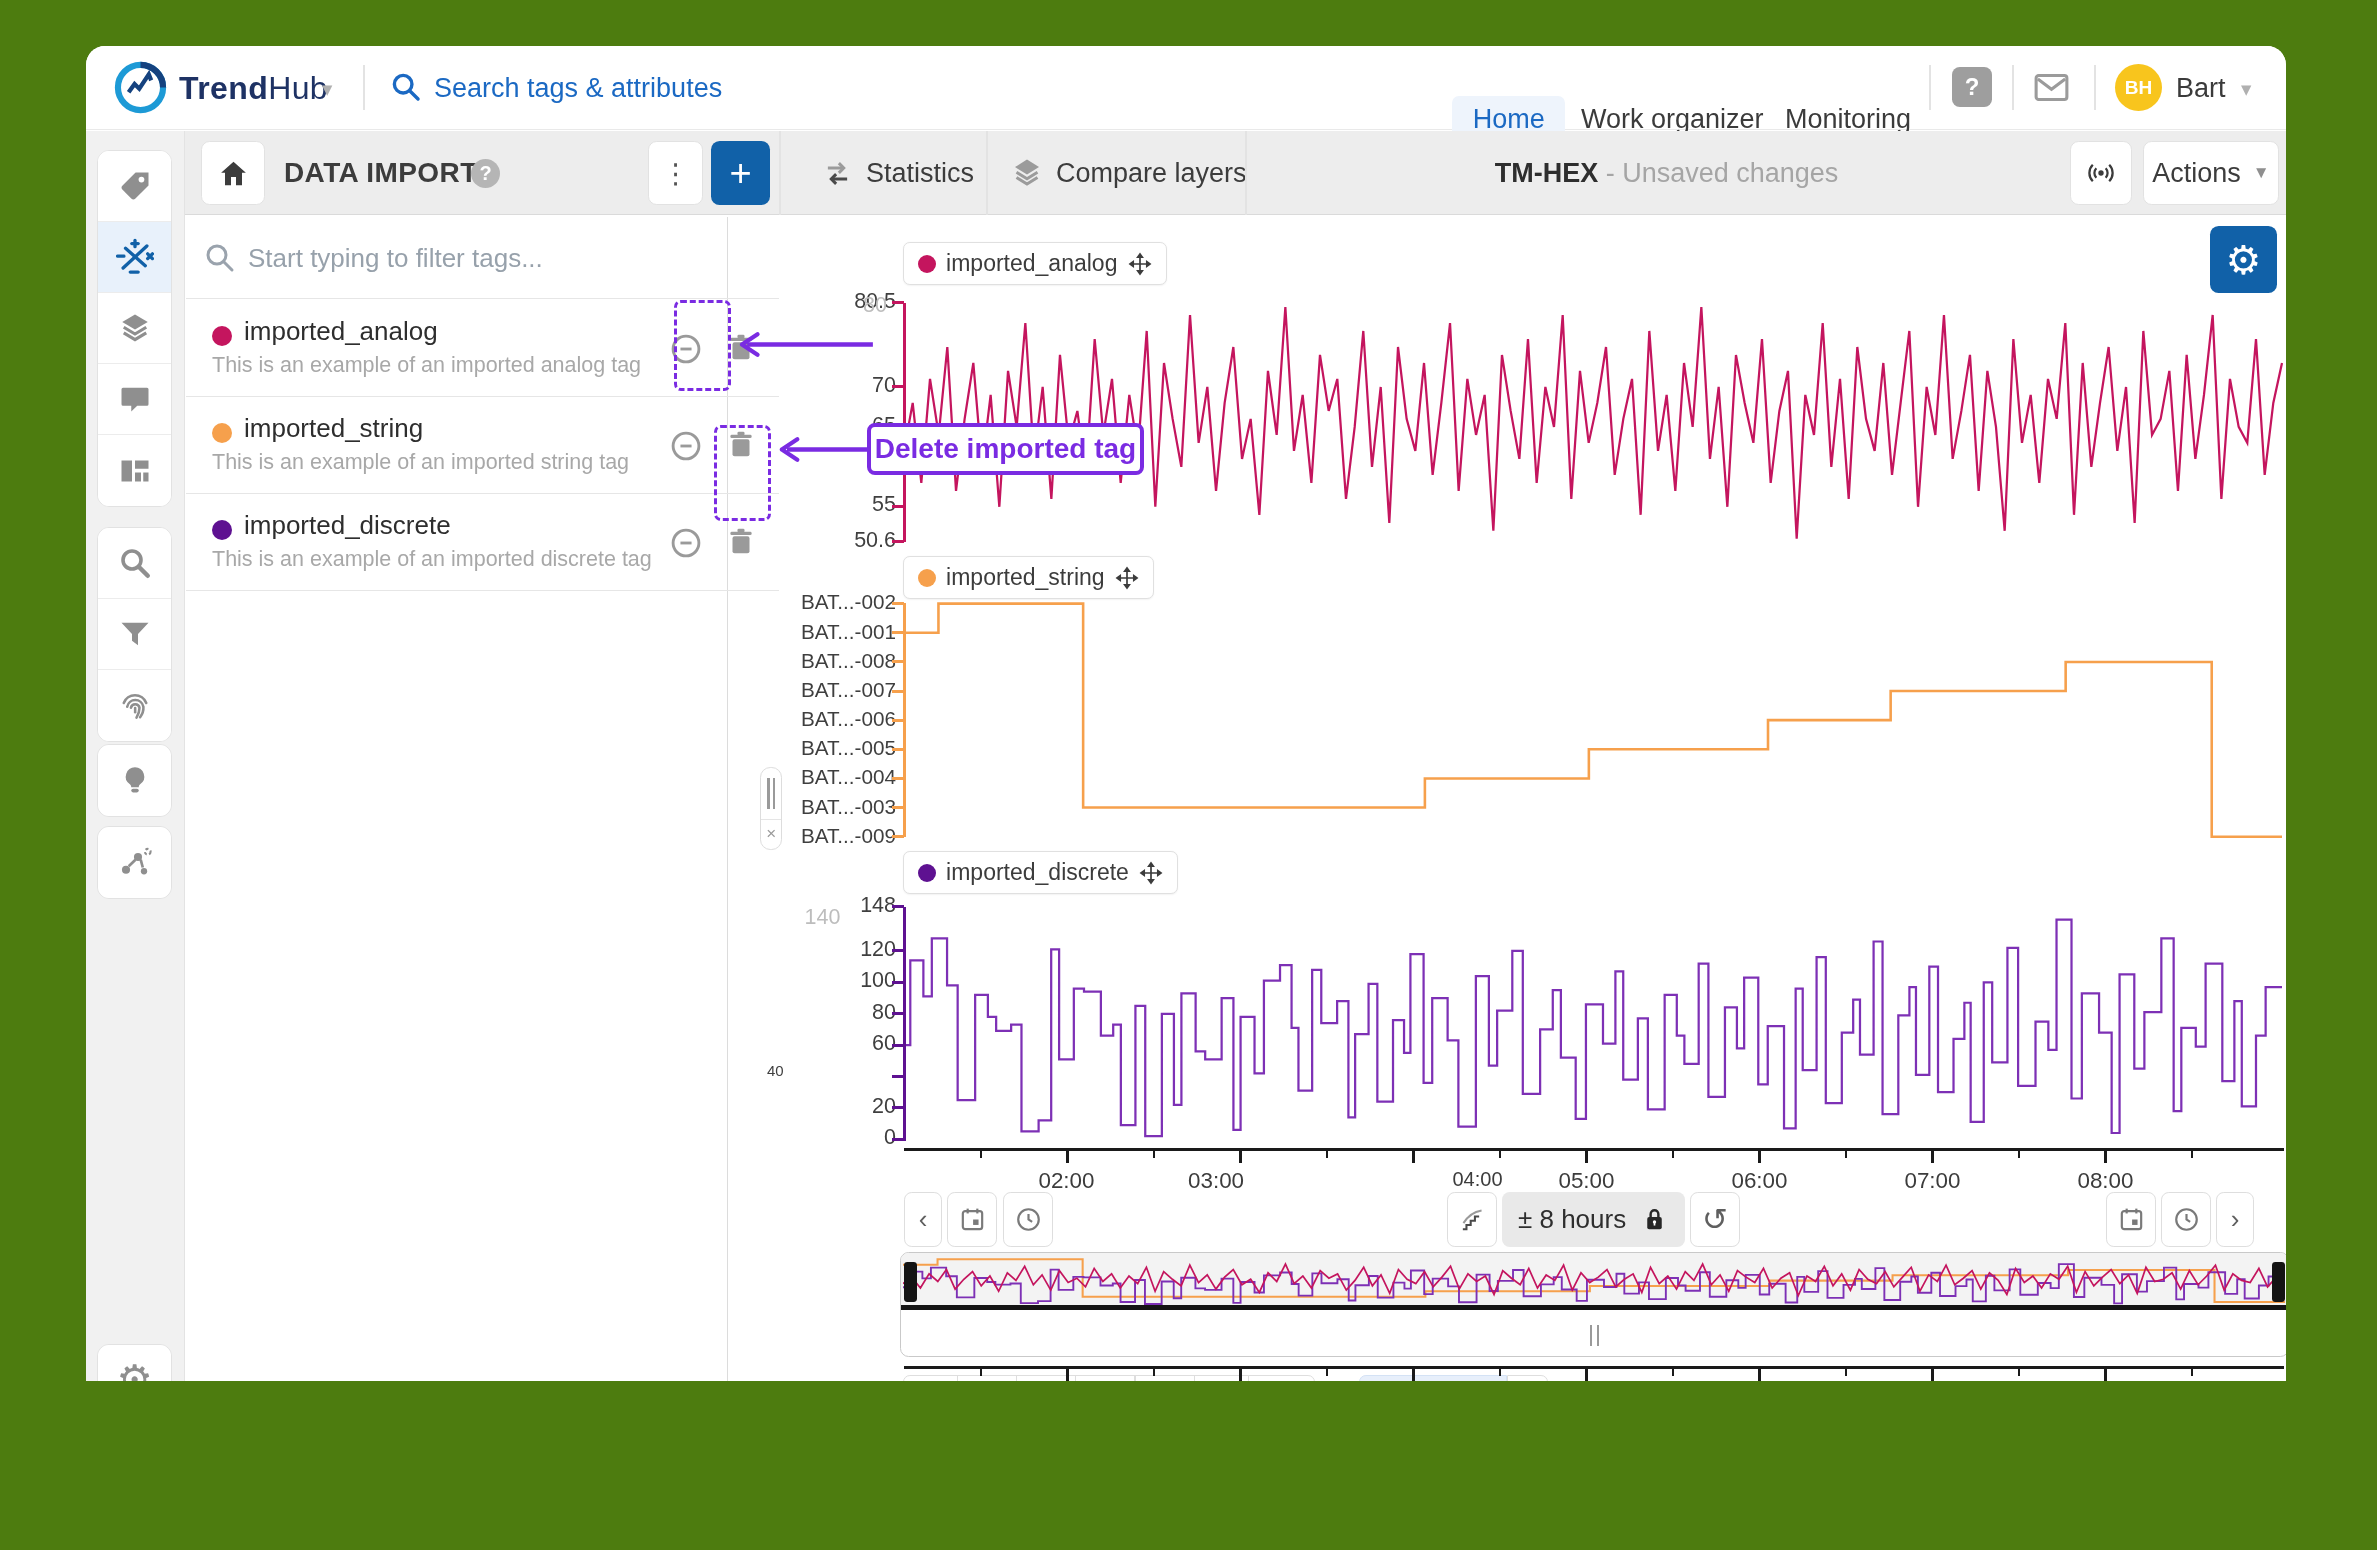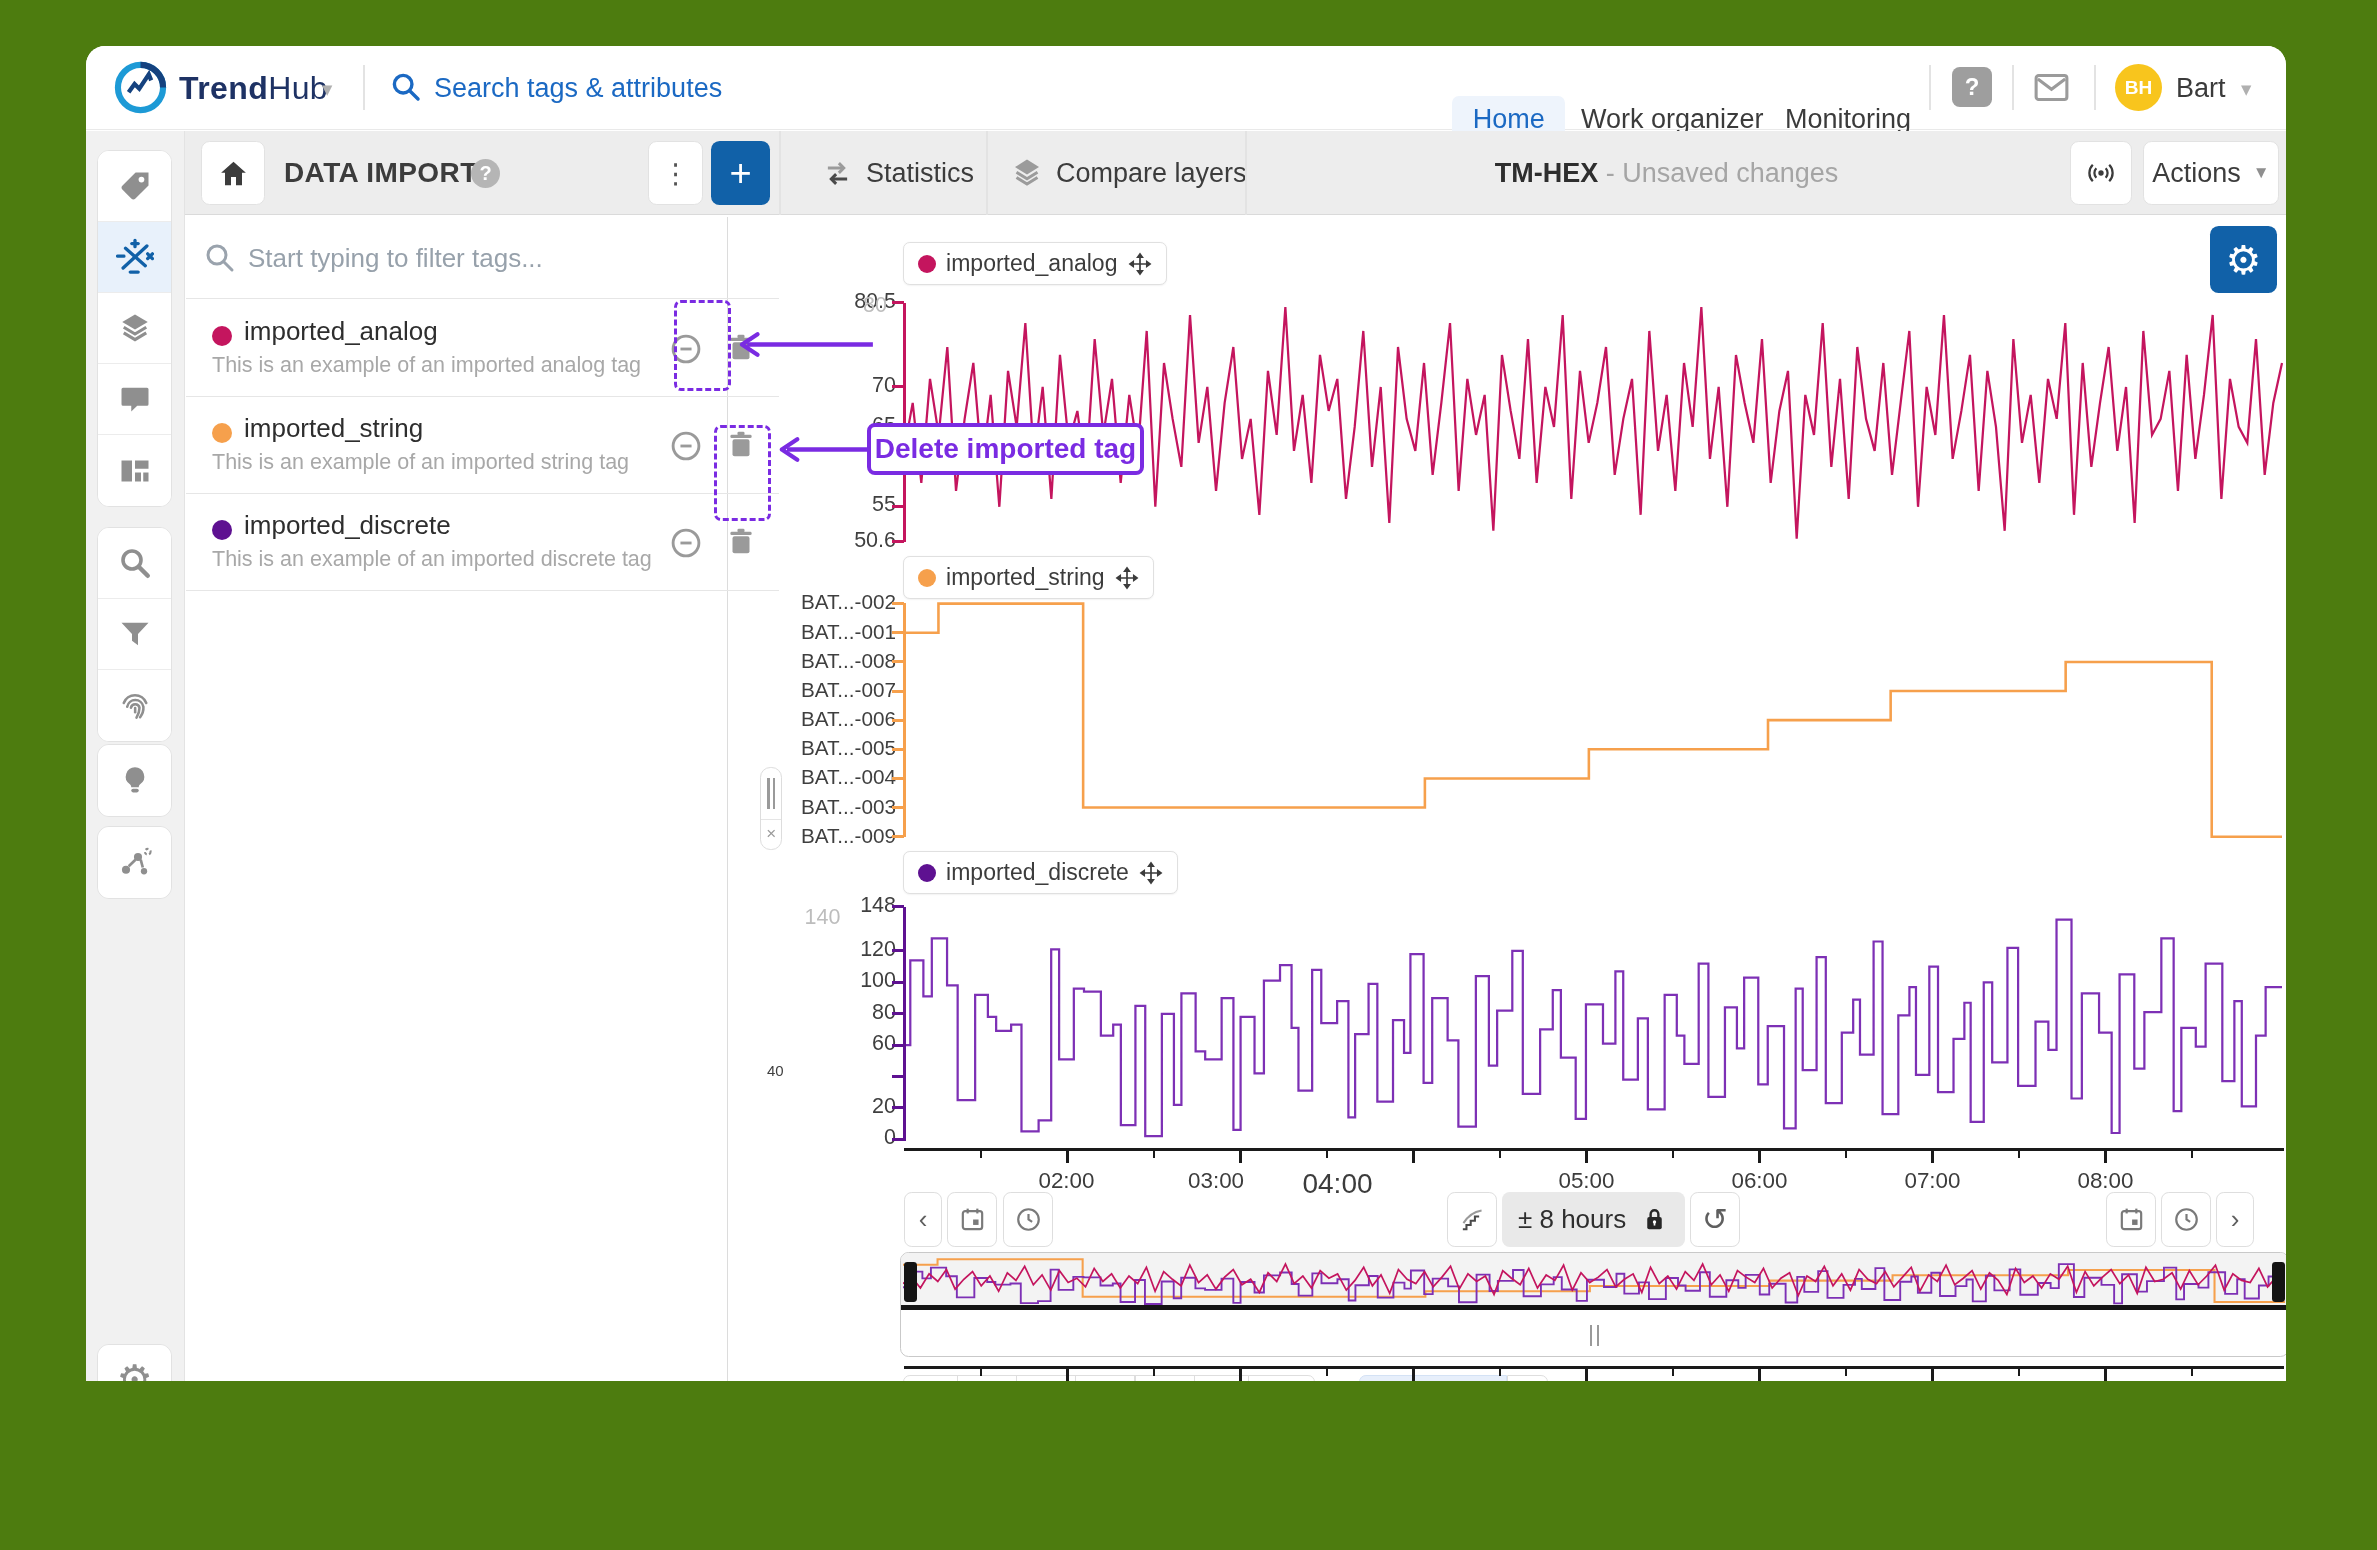--- a/index.html
+++ b/index.html
@@ -485,21 +485,21 @@
       <div style="position:absolute;left:681px;top:1048px;width:129px;text-align:right;font-size:21.5px;color:#3f3f3f">20</div>
       <div style="position:absolute;left:806px;top:1060px;width:12px;height:2.6px;background:#5e1191"></div>
       <div style="position:absolute;left:681px;top:1079px;width:129px;text-align:right;font-size:21.5px;color:#3f3f3f">0</div>
       <div style="position:absolute;left:806px;top:1092px;width:12px;height:2.6px;background:#5e1191"></div>
       <div style="position:absolute;left:817px;top:861px;width:2.6px;height:234px;background:#5e1191"></div>
       <div style="position:absolute;left:980px;top:1104px;width:2.6px;height:13px;background:#1a1a1a"></div>
       <div style="position:absolute;left:929px;top:1122px;width:103px;text-align:center;font-size:22.4px;color:#3c3c3c">02:00</div>
       <div style="position:absolute;left:1153px;top:1104px;width:2.6px;height:13px;background:#1a1a1a"></div>
       <div style="position:absolute;left:1102px;top:1122px;width:103px;text-align:left;font-size:22.4px;color:#3c3c3c">03:00</div>
       <div style="position:absolute;left:1326px;top:1104px;width:2.6px;height:13px;background:#1a1a1a"></div>
-      <div style="position:absolute;left:1200px;top:1122px;width:103px;text-align:center;font-size:28px;color:#3c3c3c">04:00</div>
+      <div style="position:absolute;left:1340px;top:1122px;width:103px;text-align:center;font-size:20px;color:#3c3c3c">04:00</div>
       <div style="position:absolute;left:1499px;top:1104px;width:2.6px;height:13px;background:#1a1a1a"></div>
       <div style="position:absolute;left:1449px;top:1122px;width:103px;text-align:center;font-size:22.4px;color:#3c3c3c">05:00</div>
       <div style="position:absolute;left:1672px;top:1104px;width:2.6px;height:13px;background:#1a1a1a"></div>
       <div style="position:absolute;left:1622px;top:1122px;width:103px;text-align:center;font-size:22.4px;color:#3c3c3c">06:00</div>
       <div style="position:absolute;left:1845px;top:1104px;width:2.6px;height:13px;background:#1a1a1a"></div>
       <div style="position:absolute;left:1795px;top:1122px;width:103px;text-align:center;font-size:22.4px;color:#3c3c3c">07:00</div>
       <div style="position:absolute;left:2018px;top:1104px;width:2.6px;height:13px;background:#1a1a1a"></div>
       <div style="position:absolute;left:1968px;top:1122px;width:103px;text-align:center;font-size:22.4px;color:#3c3c3c">08:00</div>
       <div style="position:absolute;left:894px;top:1104px;width:1.7px;height:7.8px;background:#1a1a1a"></div>
       <div style="position:absolute;left:1067px;top:1104px;width:1.7px;height:7.8px;background:#1a1a1a"></div>

